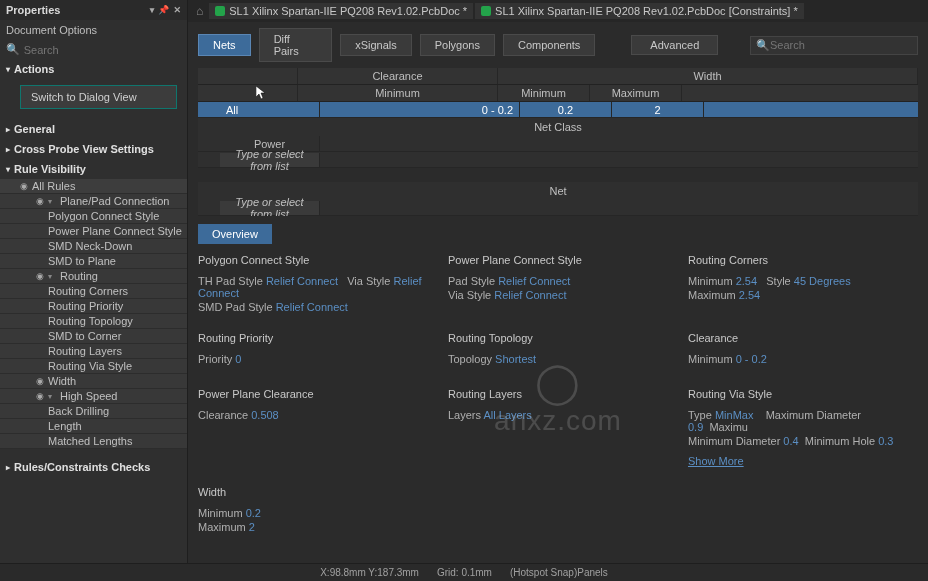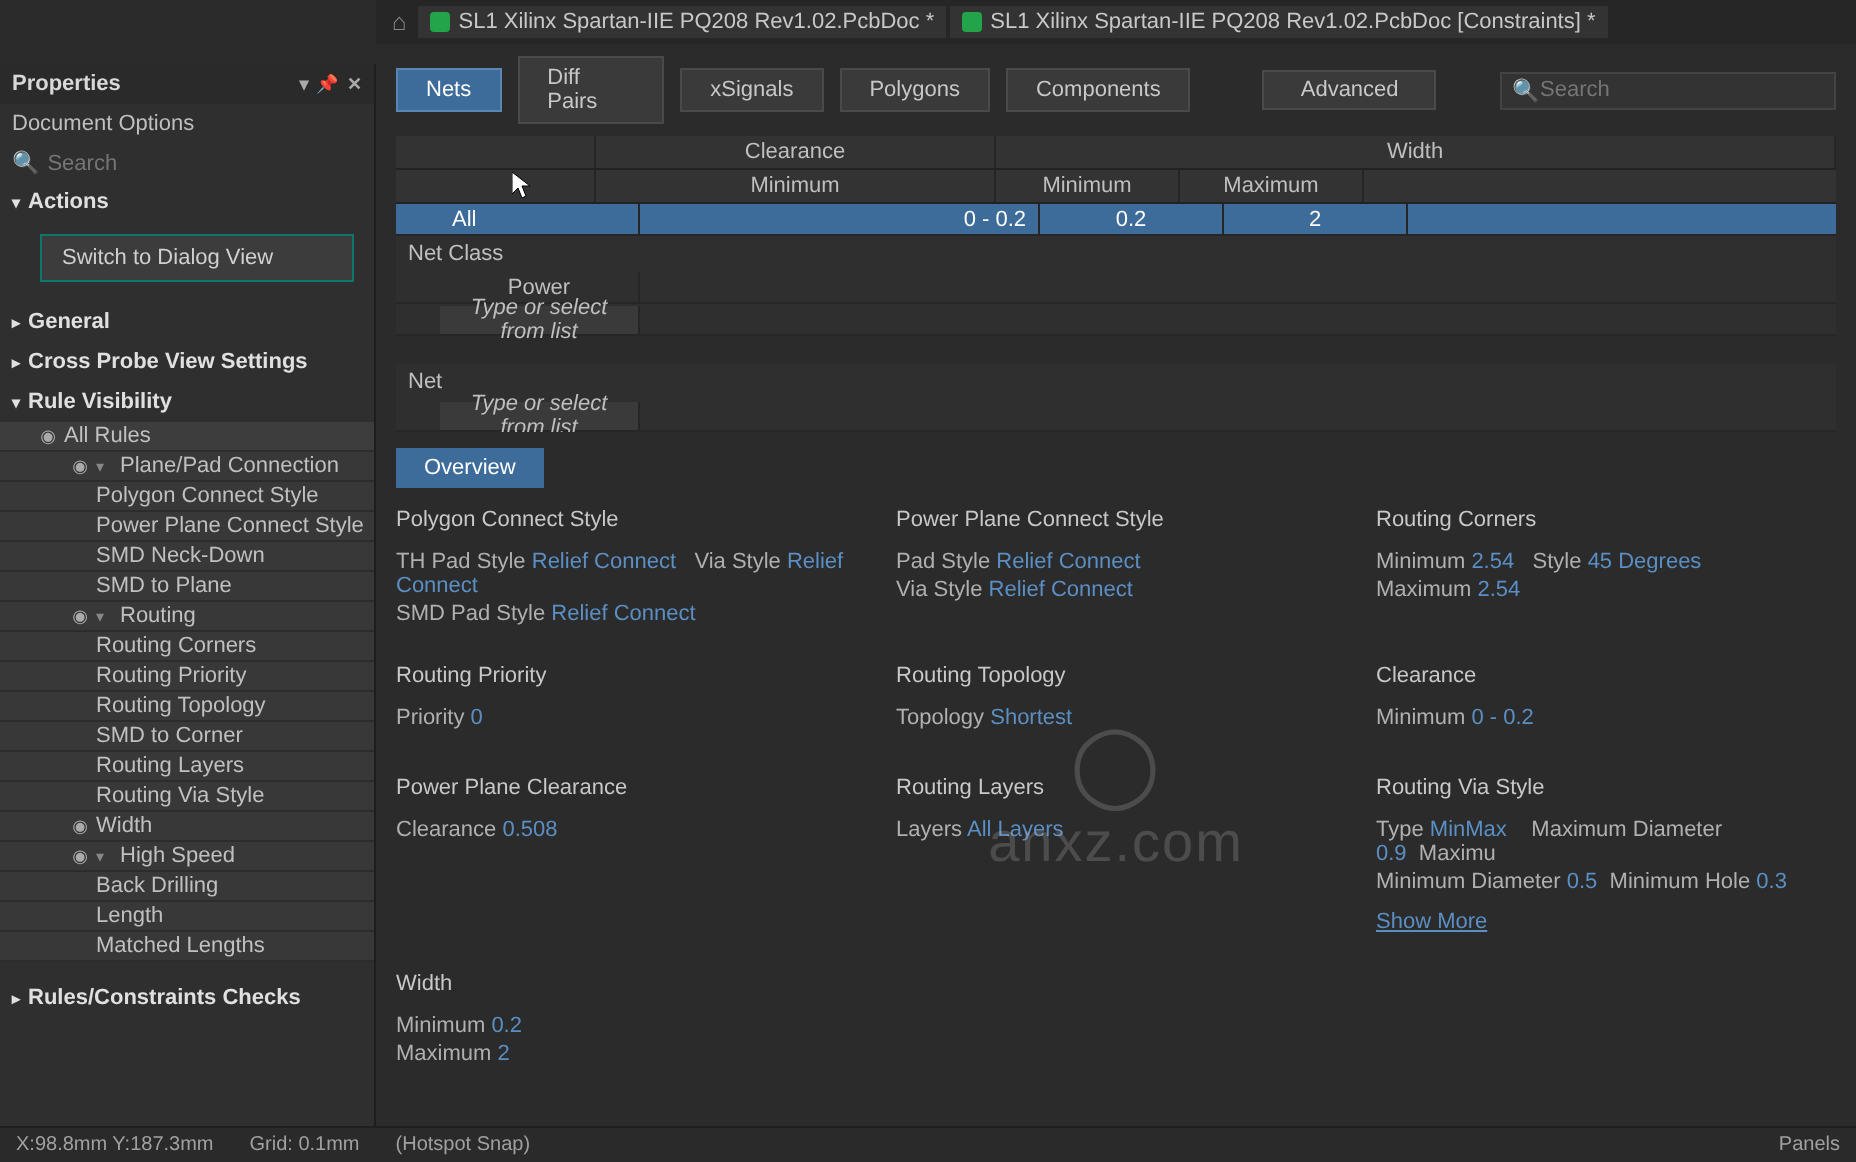--- a/index.html
+++ b/index.html
@@ -15,21 +15,20 @@
   flex-direction: column;
 }
 .app-body { display: flex; flex: 1; min-height: 0; }
 
 .left-panel {
   width: 188px;
   background: #2f2f2f;
   border-right: 1px solid #1e1e1e;
   display: flex;
   flex-direction: column;
-  margin-top: 32px;
 }
 .panel-header {
   display: flex; justify-content: space-between; align-items: center;
   padding: 4px 6px;
   background: #2a2a2a;
   font-weight: bold;
   color: #d8d8d8;
 }
 .panel-header .icons { display: flex; gap: 4px; font-size: 9px; color: #aaa; }
 .panel-sub { padding: 4px 6px; color: #bfbfbf; }
@@ -118,21 +117,21 @@
 .grid-row.sel { background: #3d6b9a; color: #fff; }
 .grid-row.sel .cell { color: #fff; }
 .c-label { width: 100px; text-align: left; }
 .c-clear { width: 200px; }
 .c-min { width: 92px; text-align: right; }
 .c-max { width: 92px; text-align: right; }
 .input-like {
   background: #3a3a3a; color: #888; font-style: italic;
   padding: 1px 4px; height: 14px; display: flex; align-items: center;
 }
-.filter-label { padding: 3px 6px; color: #c0c0c0; background: #2f2f2f; }
+.filter-label { padding: 3px 6px; color: #c0c0c0; background: #2f2f2f; text-align: center; }
 .body-region { flex: 1; background: #2b2b2b; padding: 8px 10px 4px 10px; display: flex; flex-direction: column; }
 .overview-tab {
   display: inline-block; padding: 4px 14px;
   background: #3d6b9a; color: #fff; font-size: 11px;
 }
 .ov-grid {
   display: grid;
   grid-template-columns: 240px 230px 1fr;
   gap: 4px 10px;
   font-size: 11px;
@@ -148,21 +147,21 @@
   transform: translate(-50%, -40%);
   color: #e0e0e0;
   font-size: 28px;
   opacity: 0.18;
   pointer-events: none;
   text-align: center;
   letter-spacing: 1px;
 }
 .statusbar {
   height: 18px; background: #2a2a2a; border-top: 1px solid #1e1e1e;
-  display: flex; align-items: center; justify-content: space-between;
+  display: flex; align-items: center; justify-content: center;
   padding: 0 8px; font-size: 10px; color: #a0a0a0;
 }
 .statusbar .left { display: flex; gap: 18px; }
 .cursor-shape {
   position: absolute; left: 256px; top: 86px;
   width: 10px; height: 14px; pointer-events: none;
 }
 .cursor-shape svg { fill: #fff; stroke: #000; stroke-width: 0.5; }
 </style>
 </head>
@@ -366,21 +365,21 @@
         <div class="ov-row"><span class="k">Minimum</span> <span class="val">0 - 0.2</span></div>
 
         <div class="ov-section-title" style="margin-top:14px">Power Plane Clearance</div>
         <div class="ov-section-title" style="margin-top:14px">Routing Layers</div>
         <div class="ov-section-title" style="margin-top:14px">Routing Via Style</div>
 
         <div class="ov-row"><span class="k">Clearance</span> <span class="val">0.508</span></div>
         <div class="ov-row"><span class="k">Layers</span> <span class="val">All Layers</span></div>
         <div>
           <div class="ov-row"><span class="k">Type</span> <span class="val">MinMax</span>&nbsp;&nbsp;&nbsp;&nbsp;<span class="k">Maximum Diameter</span> <span class="val">0.9</span>&nbsp;&nbsp;<span class="k">Maximu</span></div>
-          <div class="ov-row"><span class="k">Minimum Diameter</span> <span class="val">0.5</span>&nbsp;&nbsp;<span class="k">Minimum Hole</span> <span class="val">0.3</span></div>
+          <div class="ov-row"><span class="k">Minimum Diameter</span> <span class="val">0.4</span>&nbsp;&nbsp;<span class="k">Minimum Hole</span> <span class="val">0.3</span></div>
           <div class="ov-row" style="margin-top:6px"><span class="link">Show More</span></div>
         </div>
 
         <div class="ov-section-title" style="margin-top:10px">Width</div>
         <div></div>
           <div></div>
         <div>
           <div class="ov-row"><span class="k">Minimum</span> <span class="val">0.2</span></div>
           <div class="ov-row"><span class="k">Maximum</span> <span class="val">2</span></div>
         </div>

